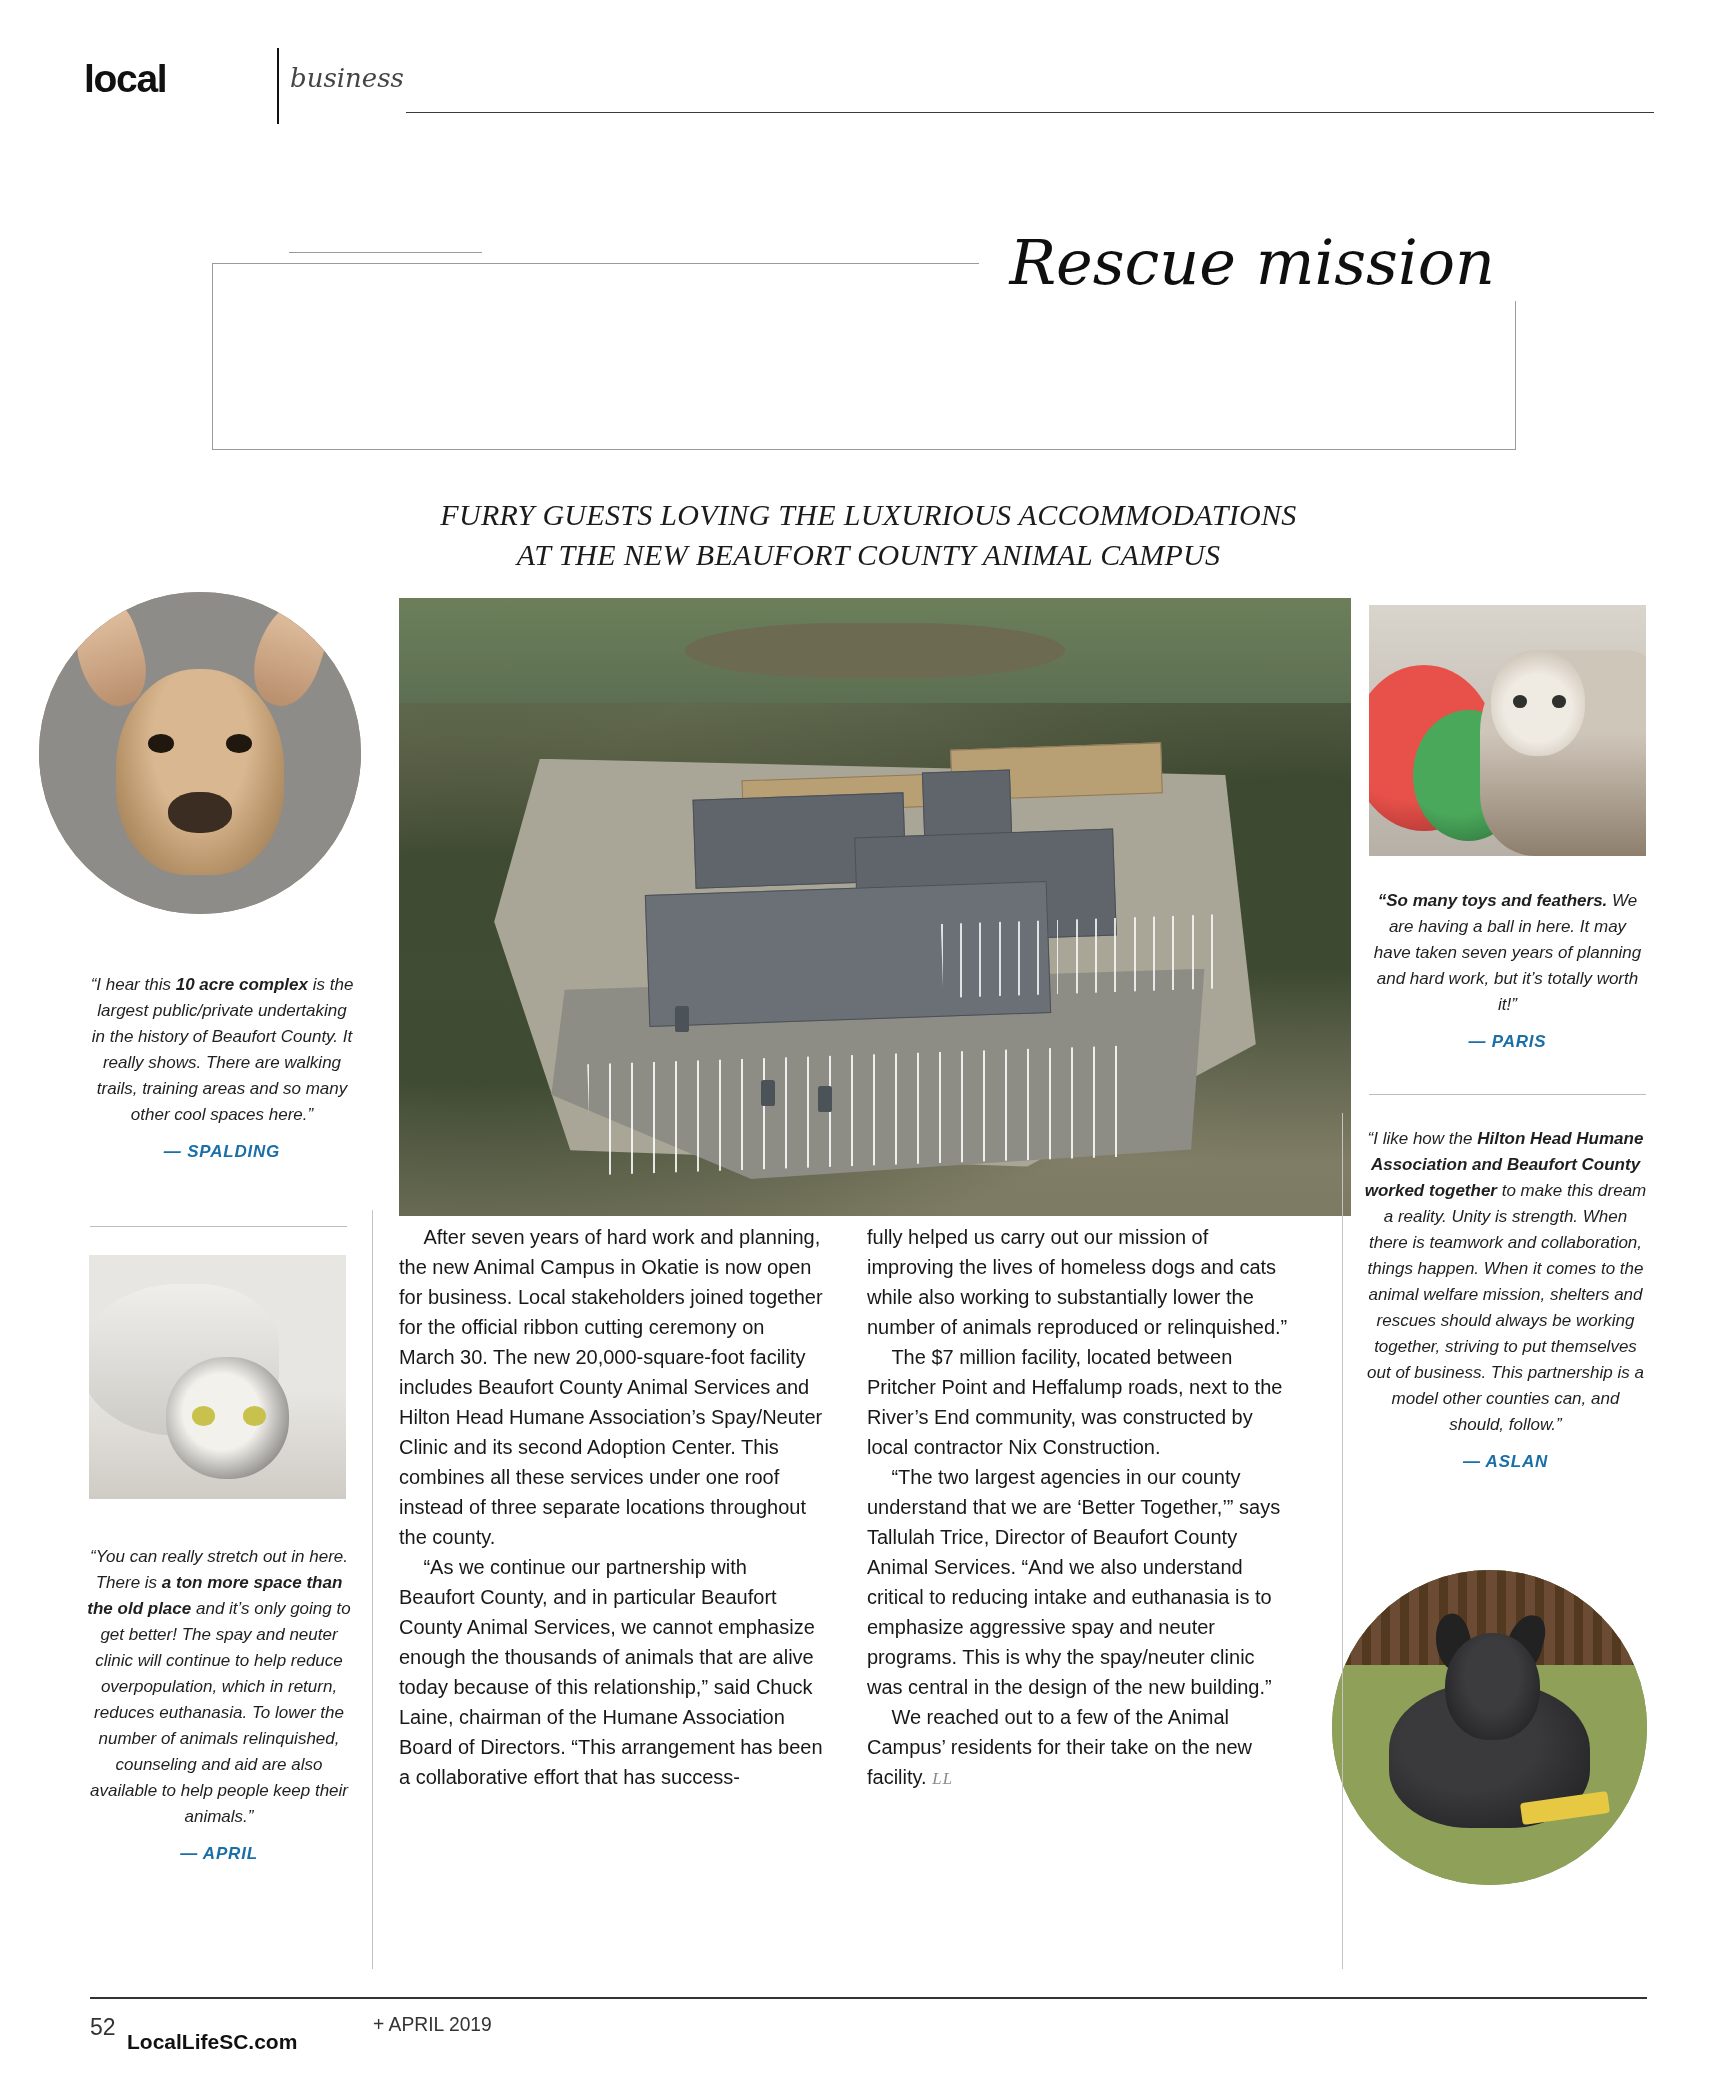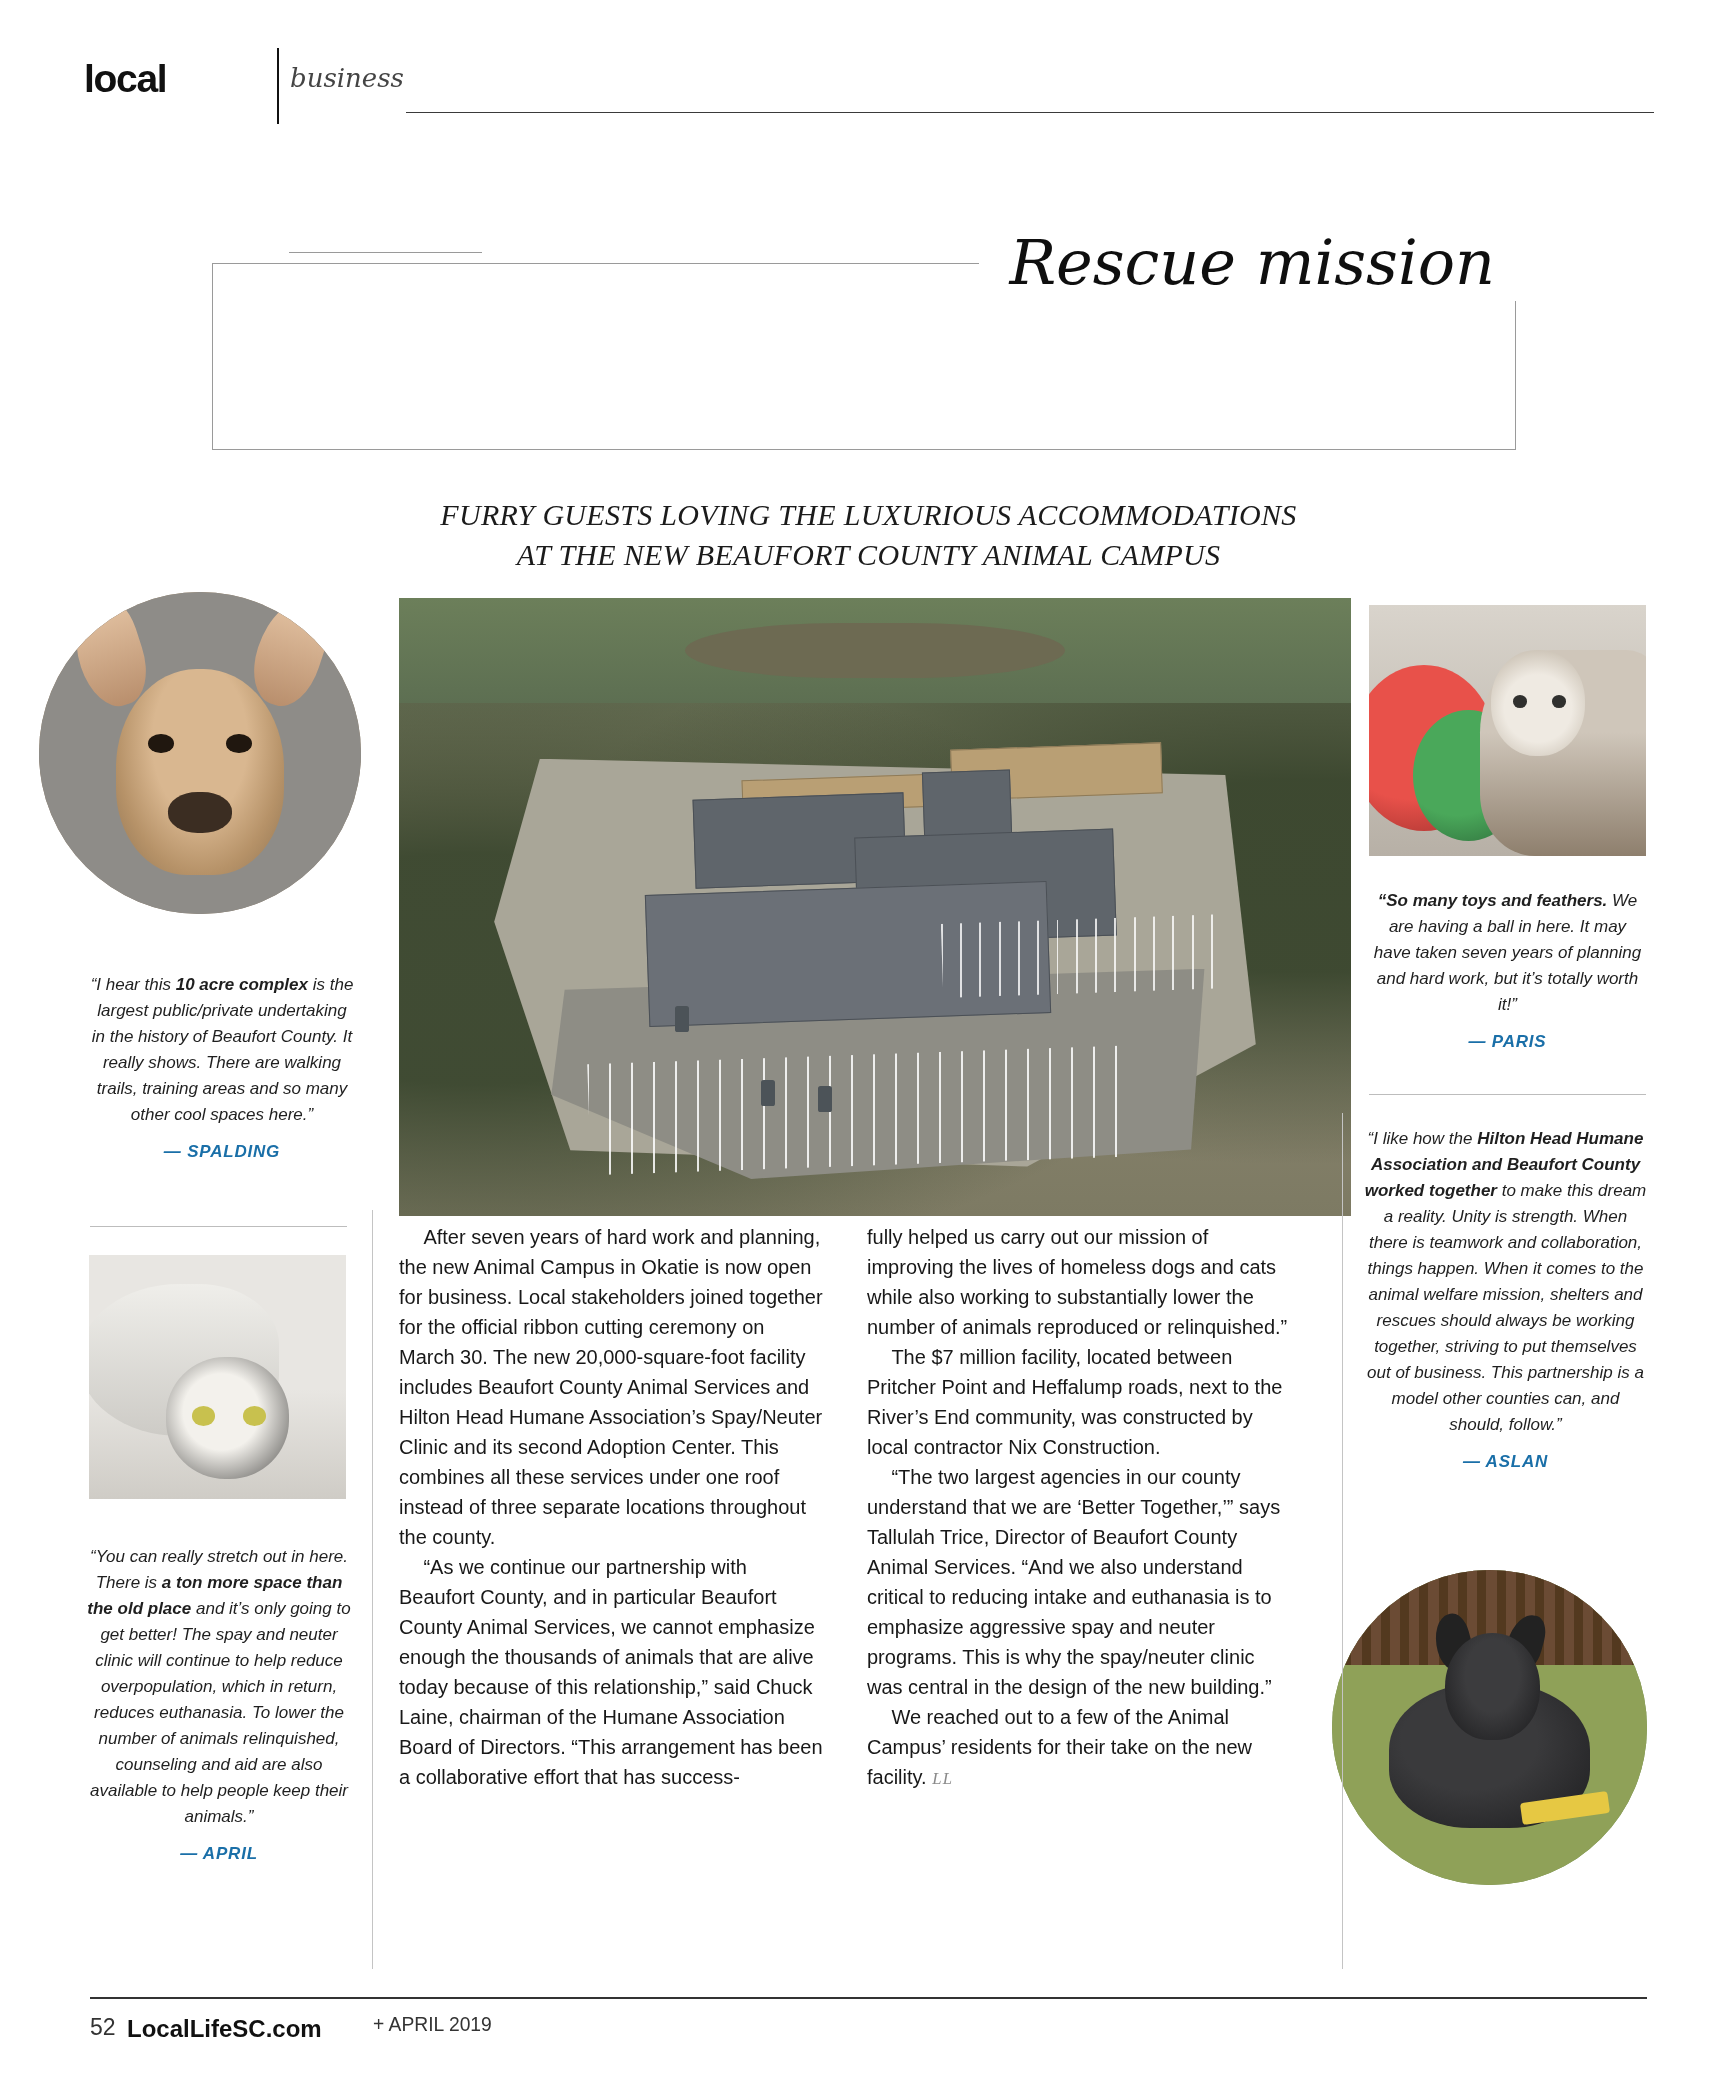--- a/index.html
+++ b/index.html
@@ -401,22 +401,22 @@
     width: 1557px;
   }
   .footer .frule {
     position: absolute; left: 0; top: -16.7px; width: 1557px; height: 1.3px; background: #333;
   }
   .footer .pagenum {
     position: absolute; left: 0; top: 0;
     font-size: 23px; color: #333; font-family: Liberation Sans, sans-serif;
   }
   .footer .site {
-    position: absolute; left: 37px; top: 1px;
-    font-size: 24px; font-weight: bold; color: #111;
+    position: absolute; left: 37px; top: 16px;
+    font-size: 21px; font-weight: bold; color: #111;
   }
   .footer .issue {
     position: absolute; left: 283px; top: 0;
     font-size: 19.3px; color: #333;
   }
 </style>
 </head>
 <body>
 
 <div class="masthead">

